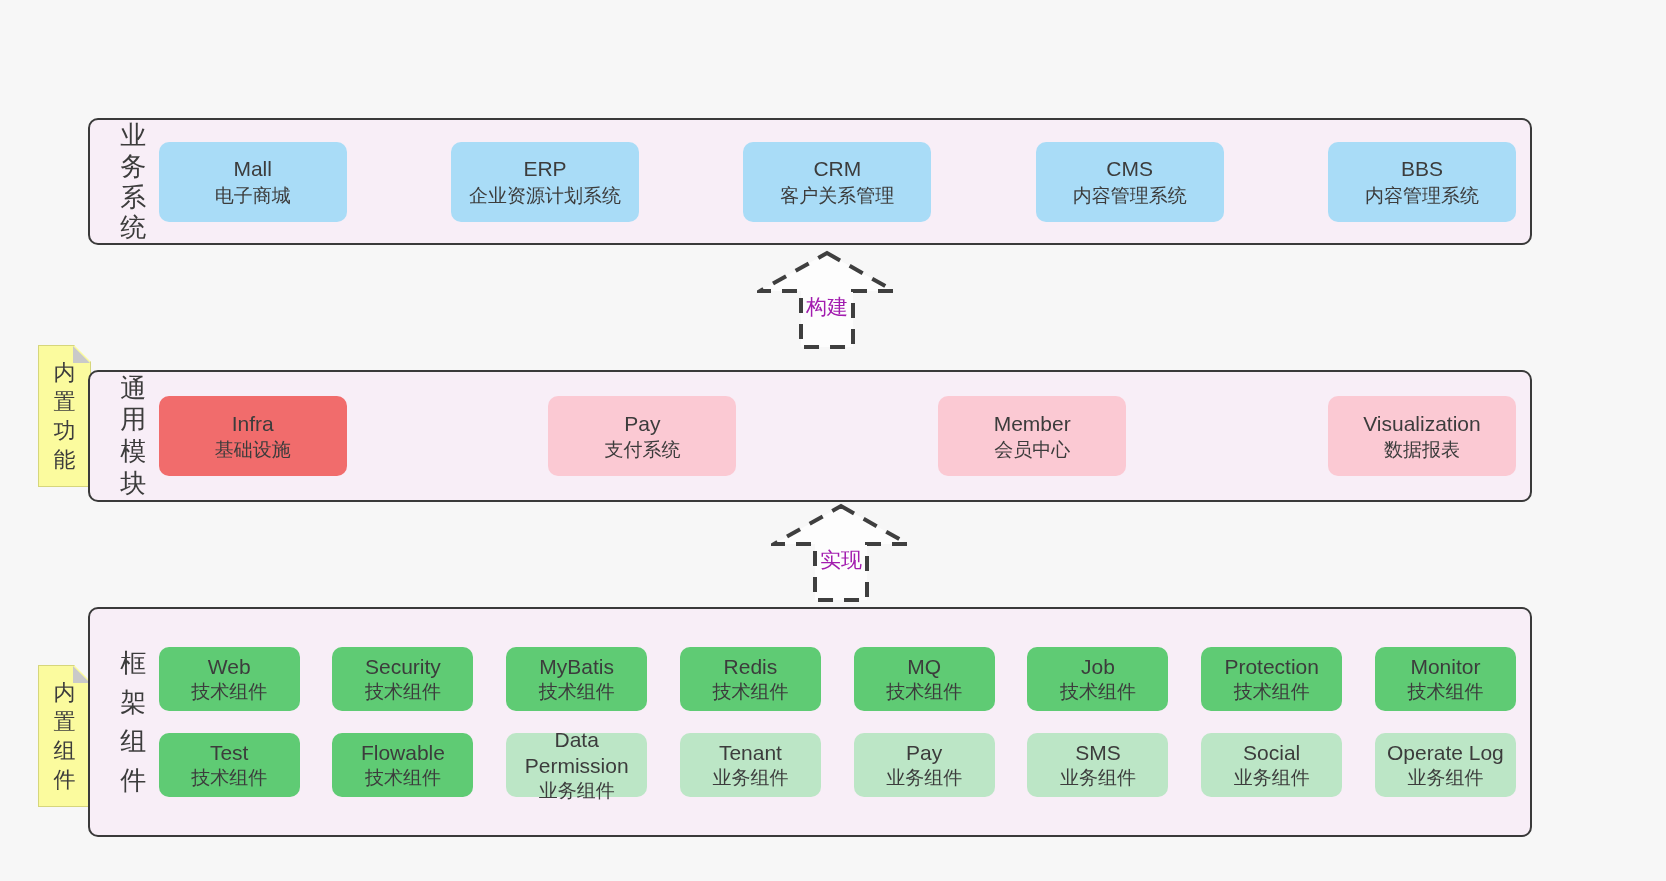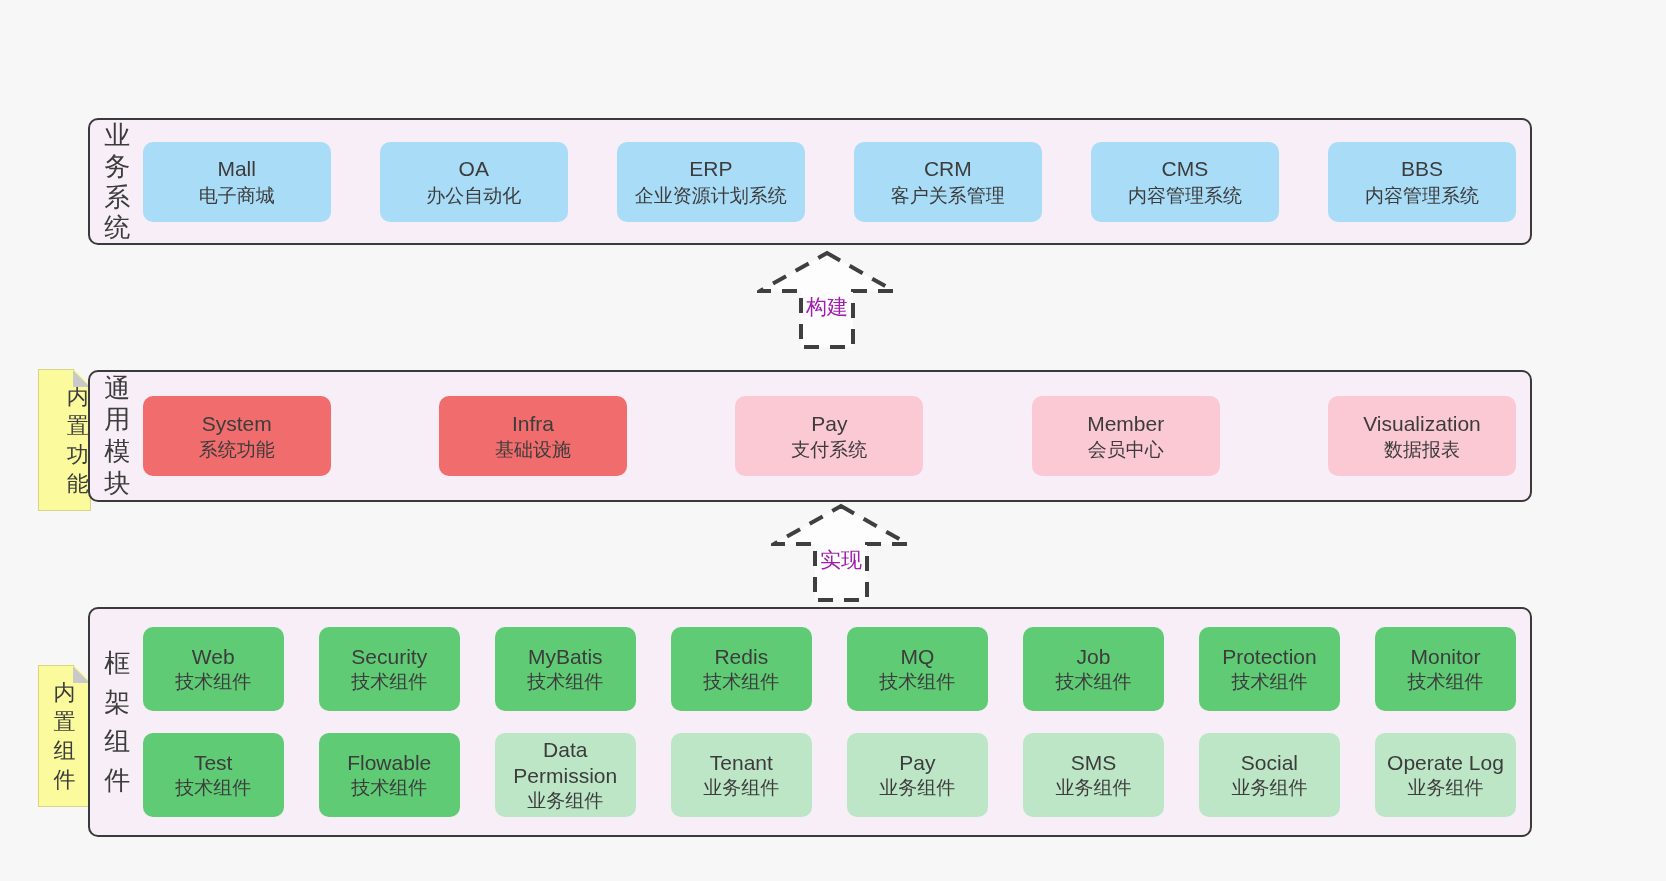--- a/index.html
+++ b/index.html
@@ -15,21 +15,21 @@
     border:2px solid var(--panel_border,#3a3a3a);
     border-radius:10px;
     display:flex; align-items:center;
     z-index:2;
   }
   #panel-business  { top:118px; height:127px; }
   #panel-modules   { top:370px; height:132px; }
   #panel-framework { top:607px; height:230px; }
 
   .panel-label {
-    flex:none; width:1.18em; margin-left:12px;
+    flex:none; width:1.18em; margin-left:28px;
     font-size:26px; text-align:center;
     word-break:break-all; line-break:anywhere;
     color:var(--text,#3c3c3c);
   }
   #panel-business  .panel-label { line-height:1.18; }
   #panel-modules   .panel-label { line-height:1.22; }
   #panel-framework .panel-label { line-height:1.5; }
 
   .panel-boxes {
     flex:1; display:flex; justify-content:space-between; align-items:center;
@@ -37,21 +37,21 @@
   }
   .panel-rows { flex:1; display:flex; flex-direction:column; gap:22px; }
 
   
   .box {
     border-radius:10px;
     display:flex; flex-direction:column; justify-content:center; align-items:center;
     text-align:center; color:var(--text,#3c3c3c);
   }
   .wide-box  { width:188px; height:80px; line-height:1.32; }
-  .small-box { width:141px; height:84px; line-height:1.24; padding:0 1px; }
+  .small-box { width:141px; height:64px; line-height:1.24; padding:0 1px; }
   .box-name { font-size:21px; }
   .box-sub  { font-size:19px; }
   .box[data-variant="blue"]       { background:var(--blue,#a9dcf7); }
   .box[data-variant="red"]        { background:var(--red,#f16c6c); }
   .box[data-variant="pink"]       { background:var(--pink,#fbc9d3); }
   .box[data-variant="green"]      { background:var(--green,#5fcb74); }
   .box[data-variant="lightgreen"] { background:var(--lightgreen,#bce6c6); }
 
   
   .arrow { position:absolute; width:140px; height:100px; z-index:1; }
@@ -70,21 +70,21 @@
 
   
   .sticky {
     position:absolute; left:38px; width:53px; height:142px;
     background:var(--sticky_bg,#fbfb9e);
     border:1px solid #d6d67c;
     clip-path:polygon(0 0, calc(100% - 17px) 0, 100% 17px, 100% 100%, 0 100%);
     display:flex; align-items:center; justify-content:center;
     z-index:1;
   }
-  #sticky-modules   { top:369px;justify-content:flex-end; }
+  #sticky-modules   { top:345px; }
   #sticky-framework { top:650px;margin-top:15px; }
   .sticky-fold {
     position:absolute; top:0; right:0; width:17px; height:17px;
     background:var(--sticky_fold,#c9c9c9);
     clip-path:polygon(0 0, 100% 100%, 0 100%);
   }
   .sticky-text {
     width:1.12em; font-size:22px; line-height:1.32; text-align:center;
     word-break:break-all; line-break:anywhere;
     color:var(--text,#3c3c3c);
@@ -96,24 +96,20 @@
 <div class="canvas">
 
   <div class="panel" id="panel-business">
     <div class="panel-label">业务系统</div>
     <div class="panel-boxes">
       <div class="box wide-box" data-variant="blue">
         <div class="box-name">Mall</div>
         <div class="box-sub">电子商城</div>
       </div>
       <div class="box wide-box" data-variant="blue">
-        <div class="box-name">OA</div>
-        <div class="box-sub">办公自动化</div>
-      </div>
-      <div class="box wide-box" data-variant="blue">
         <div class="box-name">ERP</div>
         <div class="box-sub">企业资源计划系统</div>
       </div>
       <div class="box wide-box" data-variant="blue">
         <div class="box-name">CRM</div>
         <div class="box-sub">客户关系管理</div>
       </div>
       <div class="box wide-box" data-variant="blue">
         <div class="box-name">CMS</div>
         <div class="box-sub">内容管理系统</div>
@@ -134,24 +130,20 @@
 
   <div class="sticky" id="sticky-modules">
     <div class="sticky-fold"></div>
     <div class="sticky-text">内置功能</div>
   </div>
 
   <div class="panel" id="panel-modules">
     <div class="panel-label">通用模块</div>
     <div class="panel-boxes">
       <div class="box wide-box" data-variant="red">
-        <div class="box-name">System</div>
-        <div class="box-sub">系统功能</div>
-      </div>
-      <div class="box wide-box" data-variant="red">
         <div class="box-name">Infra</div>
         <div class="box-sub">基础设施</div>
       </div>
       <div class="box wide-box" data-variant="pink">
         <div class="box-name">Pay</div>
         <div class="box-sub">支付系统</div>
       </div>
       <div class="box wide-box" data-variant="pink">
         <div class="box-name">Member</div>
         <div class="box-sub">会员中心</div>

